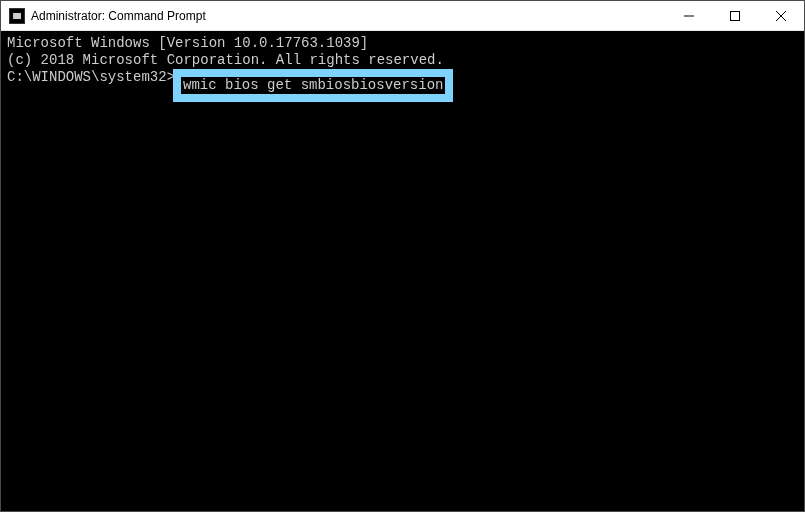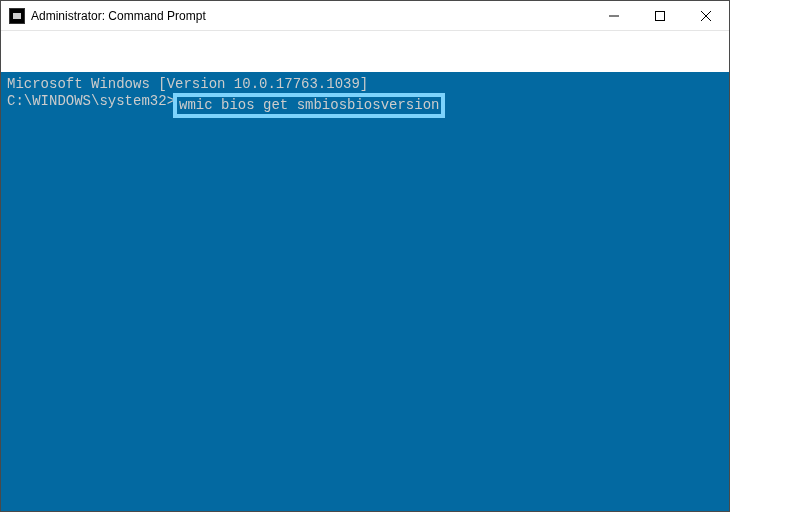--- a/index.html
+++ b/index.html
@@ -8,21 +8,21 @@
       box-sizing: border-box;
     }
     body {
       width: 805px;
       height: 512px;
       background: #fff;
       font-family: 'Segoe UI', Tahoma, sans-serif;
       overflow: hidden;
     }
     .window {
-      width: 730px;
+      width: 805px;
       height: 512px;
       border: 1px solid #4a4a4a;
       display: flex;
       flex-direction: column;
       background: #fff;
     }
     .titlebar {
       height: 30px;
       background: #fff;
       display: flex;
@@ -70,34 +70,33 @@
       font-size: 10px;
       color: #000;
       cursor: default;
     }
     .win-btn svg {
       stroke: #000;
       fill: none;
     }
     .terminal {
       flex: 1;
-      background: #0369a1;
+      background: #000000;
       padding: 4px 6px;
       font-family: Consolas, 'Courier New', monospace;
       font-size: 14px;
       line-height: 17px;
       color: #cccccc;
       overflow: hidden;
-      margin-top: 41px;
     }
     .term-line {
       white-space: pre;
     }
     .highlight-box {
-      border: 4px solid #7dd3fc;
+      border: 8px solid #7dd3fc;
       padding: 0px 2px;
       display: inline-block;
       margin-left: -2px;
     }
     .prompt-line {
       display: flex;
       align-items: flex-start;
     }
   </style>
 </head>
@@ -122,18 +121,19 @@
       <div class="win-btn">
         <svg width="10" height="10" viewBox="0 0 10 10">
             <line x1="0" y1="0" x2="10" y2="10" stroke-width="1"></line>
             <line x1="10" y1="0" x2="0" y2="10" stroke-width="1"></line>
           </svg>
       </div>
     </div>
   </div>
   <div class="terminal">
     <div class="term-line">Microsoft Windows [Version 10.0.17763.1039]</div>
+    <div class="term-line">(c) 2018 Microsoft Corporation. All rights reserved.</div>
     <div class="term-line"></div>
     <div class="term-line prompt-line">
       <span>C:\WINDOWS\system32&gt;</span><span class="highlight-box"><span>wmic bios get smbiosbiosversion</span></span>
     </div>
   </div>
 </div>
 
 </body></html>

